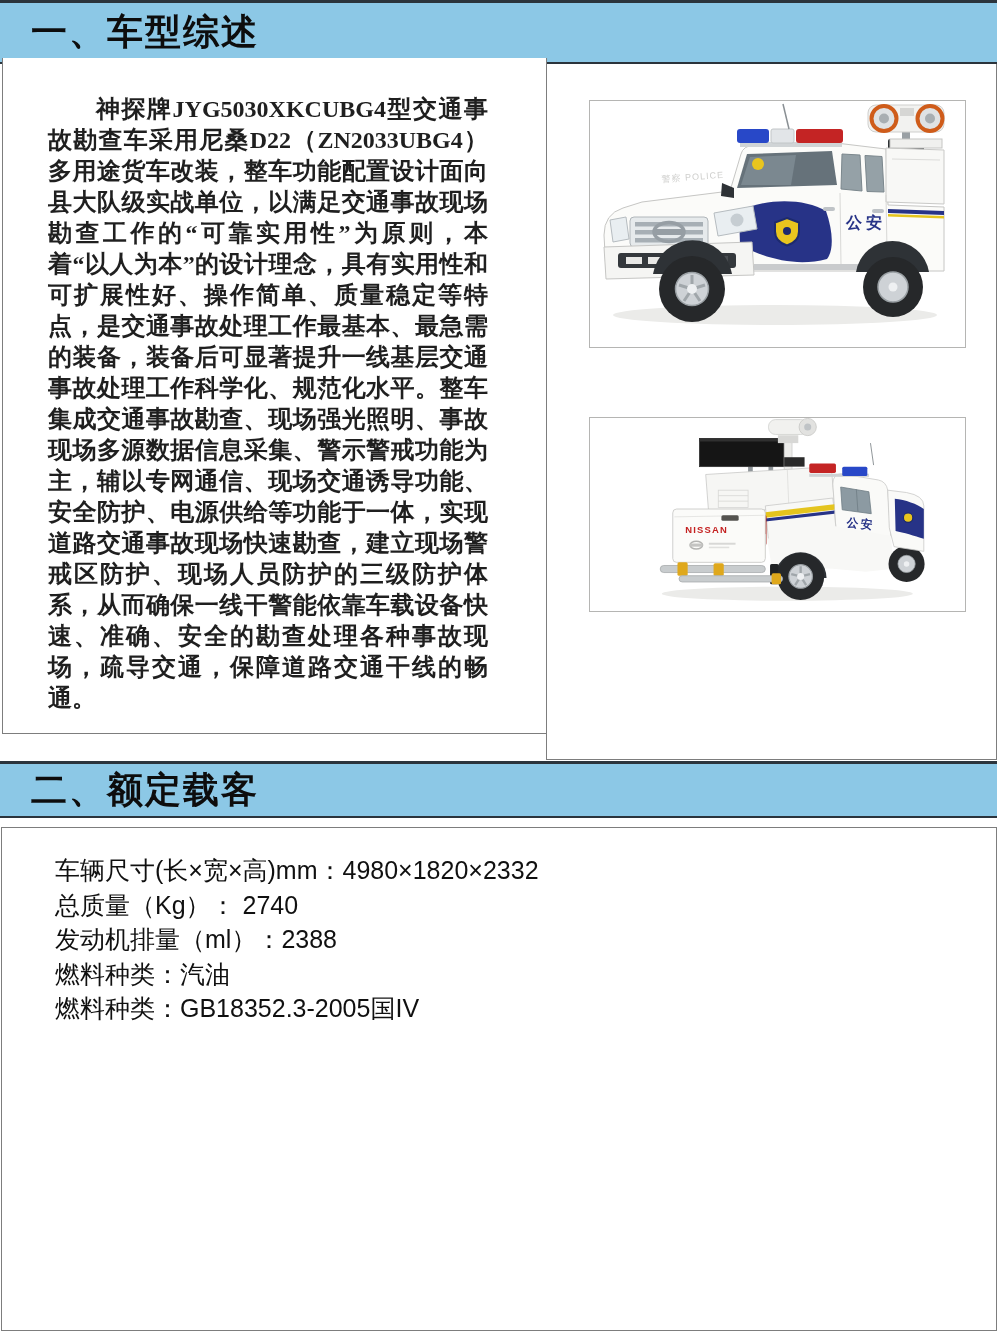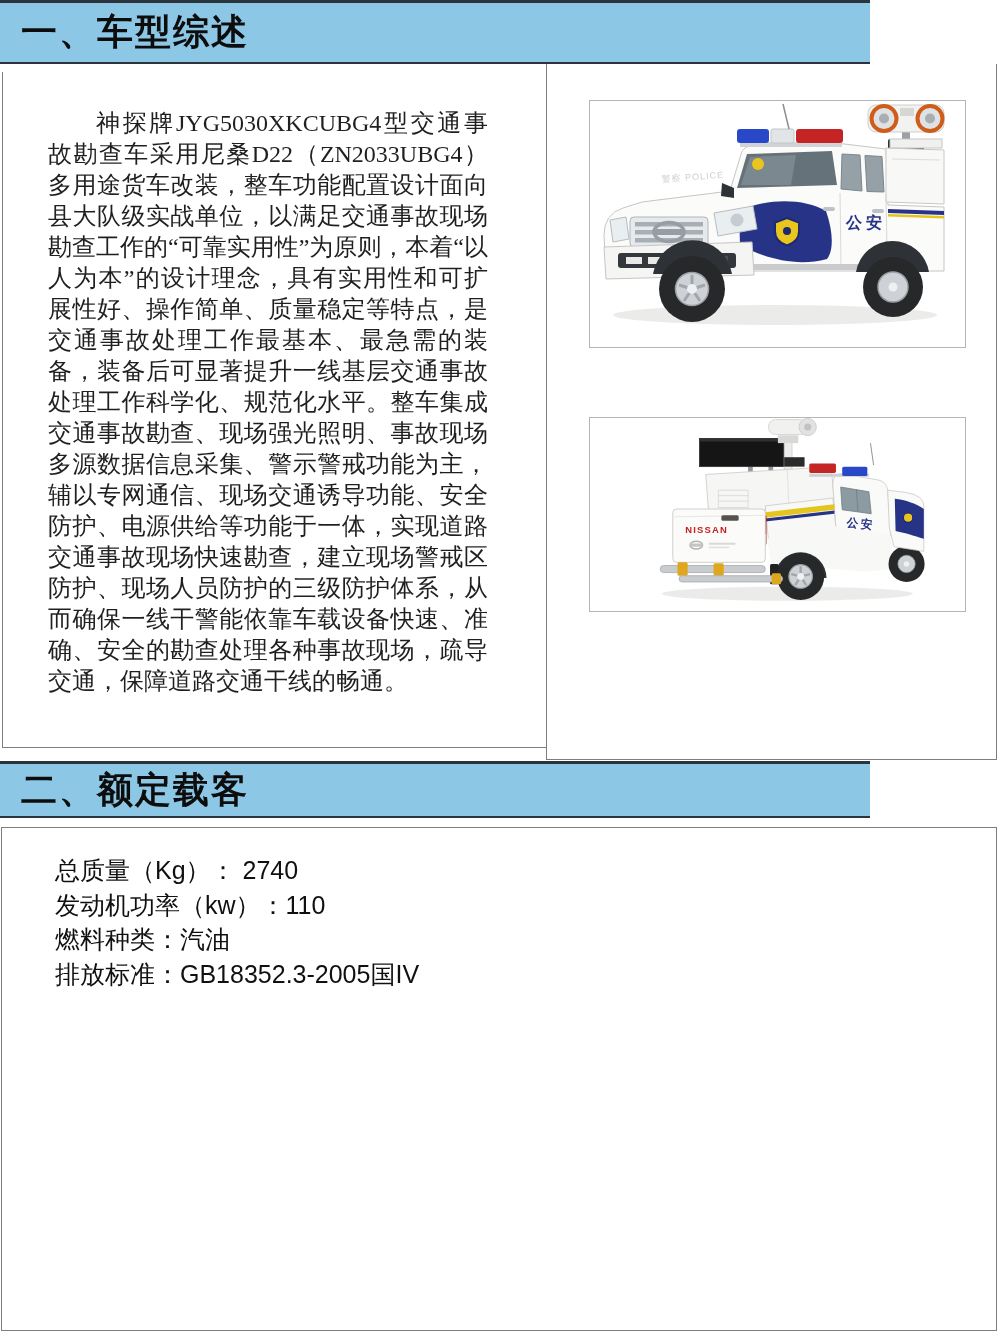--- a/index.html
+++ b/index.html
@@ -1,32 +1,32 @@
 <!DOCTYPE html>
 <html><head>
 <meta charset="utf-8">
 <style>
   html,body{margin:0;padding:0;background:#ffffff;}
   .page{
     position:relative;width:1000px;height:1333px;background:#ffffff;
     font-family:"Liberation Sans","DejaVu Sans",sans-serif;overflow:hidden;
   }
   .section-bar{
-    position:absolute;left:0;width:870px;height:64px;box-sizing:border-box;
+    position:absolute;left:0;width:997px;height:64px;box-sizing:border-box;
     background:#8cc8e6;border-top:3px solid #2b343c;border-bottom:2px solid #2b343c;
-    display:flex;align-items:center;padding-left:21px;
+    display:flex;align-items:center;padding-left:31px;
   }
   #section1-bar{top:0;}
   #section2-bar{top:761px;height:57px;}
   .section-title{
     font-size:36px;font-weight:700;color:#0d0d0d;letter-spacing:2px;
     font-family:"Liberation Sans","DejaVu Sans",sans-serif;
   }
   .panel{position:absolute;background:#ffffff;border:1px solid #7d7d7d;box-sizing:border-box;}
-  #overview-text-panel{left:2px;top:72px;width:545px;height:676px;border-top:none;}
+  #overview-text-panel{left:2px;top:58px;width:545px;height:676px;border-top:none;font-weight:bold;}
   #overview-photo-panel{left:546px;top:64px;width:451px;height:696px;border-top:none;}
   #specs-panel{left:1px;top:827px;width:996px;height:504px;}
   .overview-paragraph{
     margin:36px 58px 0 45px;
     font-family:"Liberation Serif","DejaVu Serif",serif;
     font-size:24px;line-height:31px;color:#1f1f1f;
     text-align:justify;text-indent:2em;
   }
   .photo-frame{
     position:absolute;left:42px;width:377px;background:#ffffff;
@@ -269,20 +269,21 @@
       </svg>
     </div>
   </div>
 
   <div class="section-bar" id="section2-bar">
     <span class="section-title">二、额定载客</span>
   </div>
 
   <div class="panel" id="specs-panel">
     <ul class="specs-list">
+      <li>车辆尺寸(长×宽×高)mm：4980×1820×2332</li>
       <li>总质量（Kg）： 2740</li>
-      <li>发动机功率（kw）：110</li>
+      <li>发动机排量（ml）：2388</li>
       <li>燃料种类：汽油</li>
-      <li>排放标准：GB18352.3-2005国IV</li>
+      <li>燃料种类：GB18352.3-2005国IV</li>
     </ul>
   </div>
 
 </div>
 
 </body></html>

